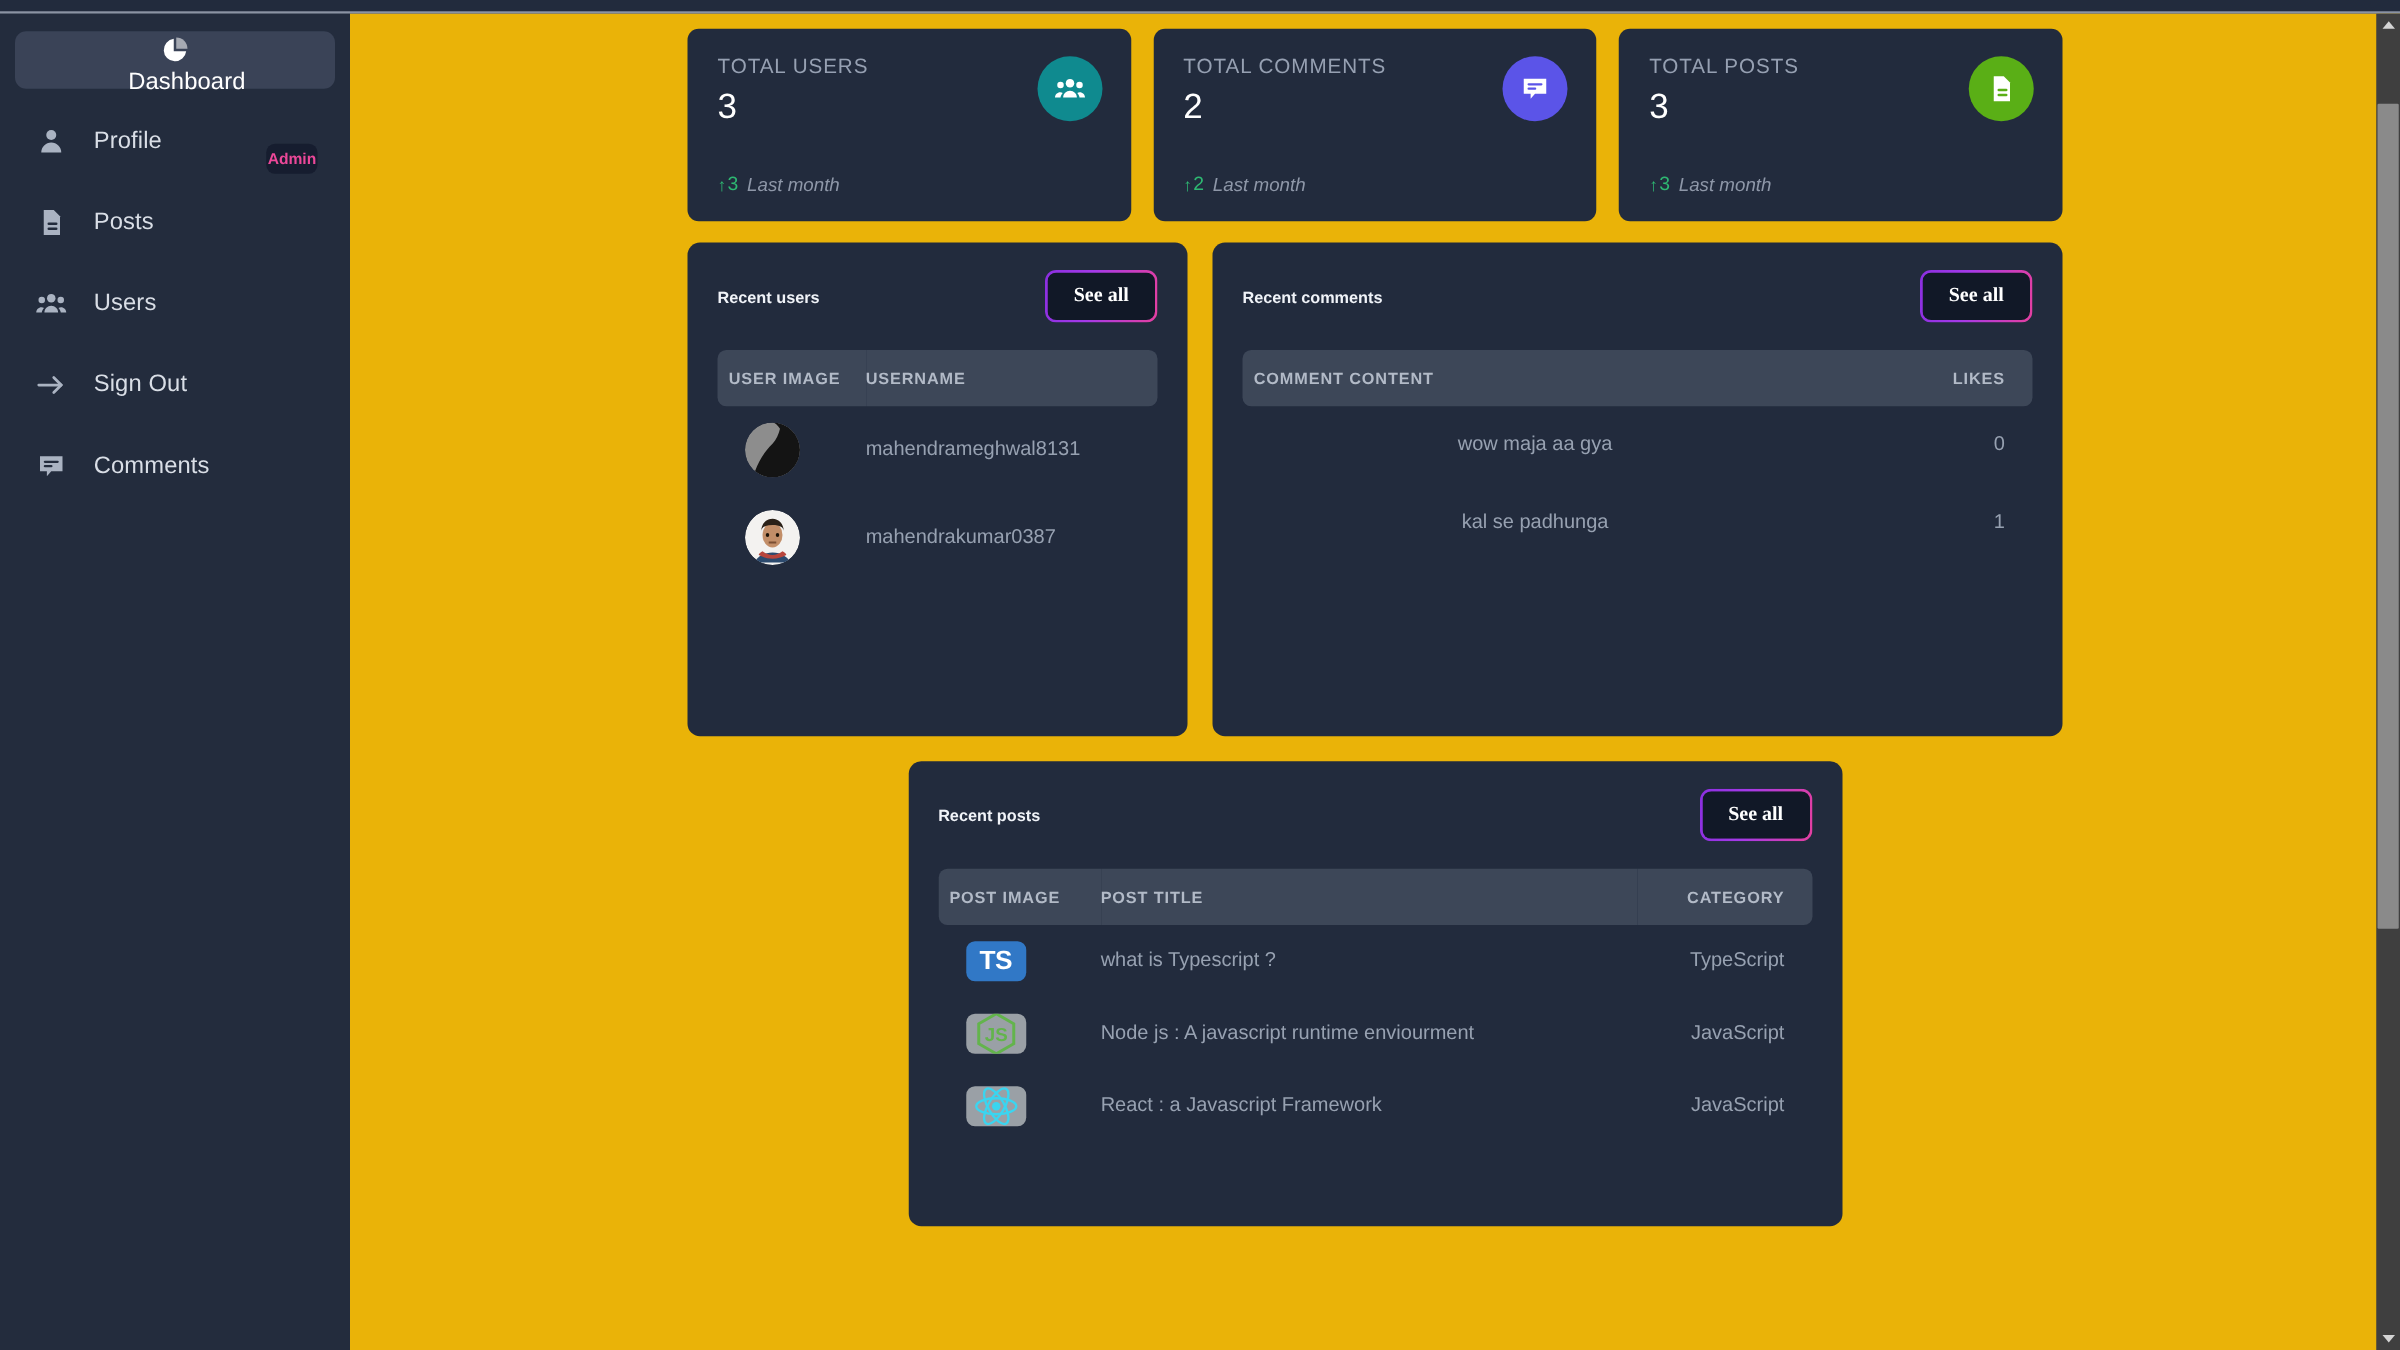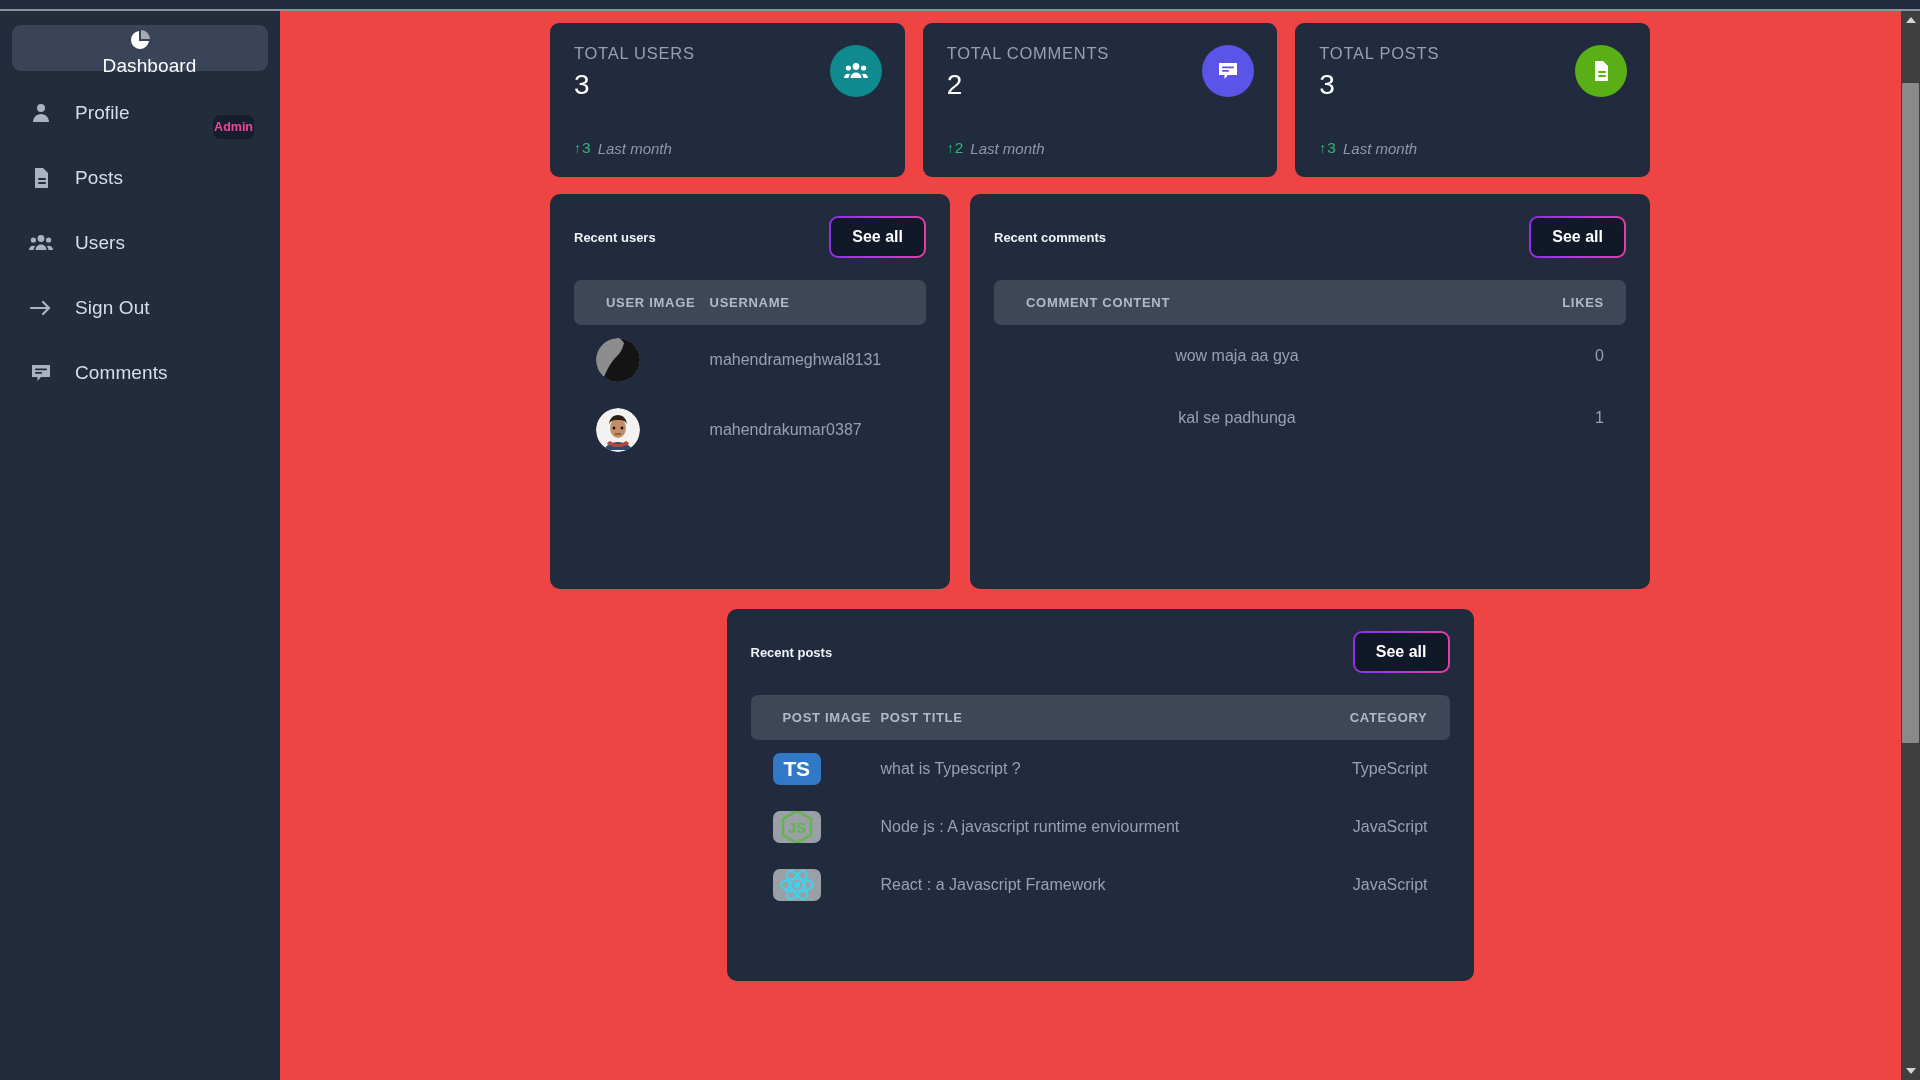--- a/index.html
+++ b/index.html
@@ -55,21 +55,21 @@
     font-weight:bold;
     padding:5px 1px;
     border-radius:7px;
     white-space:nowrap;
     margin-top:28px;
   }
 
   
   .main {
     flex:1; min-width:0;
-    background:#ef4444;
+    background:#eab308;
     overflow:hidden;
     padding:12px 0 0 0;
   }
   .main-inner { width:1100px; margin:0 auto; }
 
   
   .stats { display:flex; gap:18px; }
   .stat-card {
     flex:1;
     background:#222b3d;
@@ -122,36 +122,36 @@
     padding:11px 21px;
     border-radius:9px;
     border:2px solid transparent;
     background-image:linear-gradient(#111827,#111827),
                      linear-gradient(100deg,#8b2fe0,#a43ae8 40%,#e53fa0 100%);
     background-origin:border-box;
     background-clip:padding-box, border-box;
     cursor:pointer;
     white-space:nowrap;
     line-height:1;
-    font-family:Liberation Sans, sans-serif;
+    font-family:Liberation Serif, serif;
   }
 
   table { width:100%; border-collapse:collapse; }
   thead th {
     background:#3d4758;
     color:#b2bac7;
     font-size:13px;
     letter-spacing:.7px;
     text-align:left;
     font-weight:bold;
     padding:15px 0;
     height:44px;
     vertical-align:middle;
   }
-  thead th:first-child { border-radius:7px 0 0 7px; padding-left:32px; }
+  thead th:first-child { border-radius:7px 0 0 7px; padding-left:9px; }
   thead th:last-child  { border-radius:0 7px 7px 0; padding-right:22px; }
   tbody td {
     padding:13px 0;
     color:#97a1b1;
     font-size:16px;
     vertical-align:middle;
   }
   tbody td:first-child { padding-left:22px;text-align:center; }
   tbody td:last-child  { padding-right:22px; }
 

